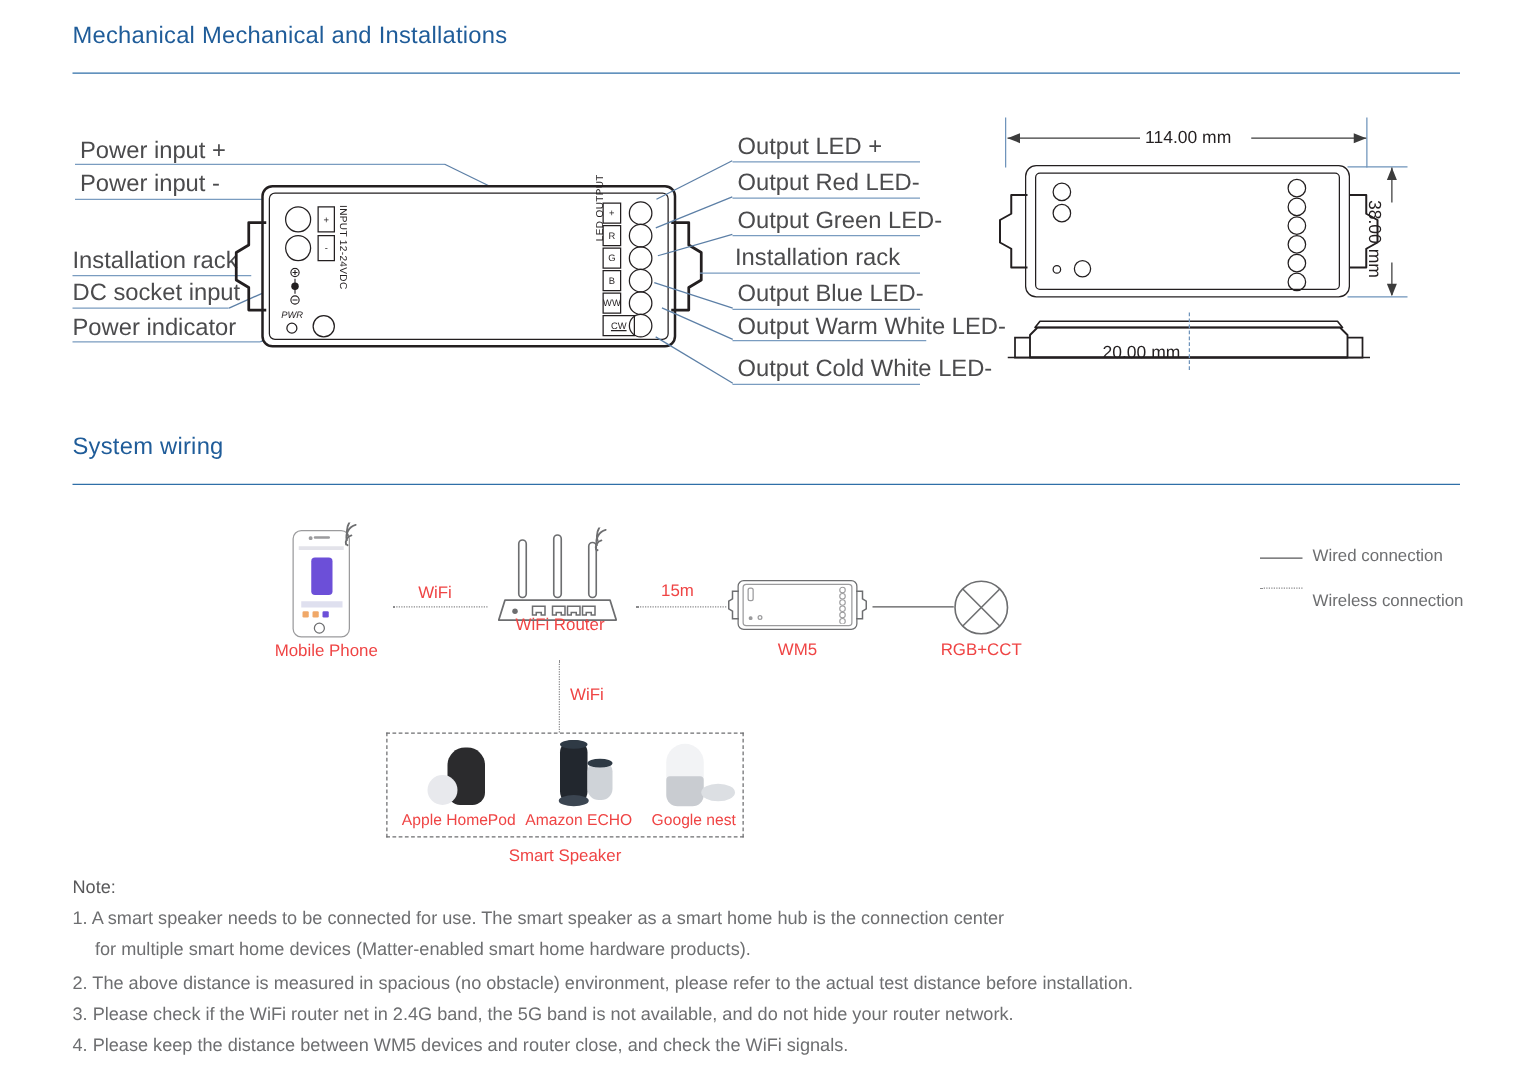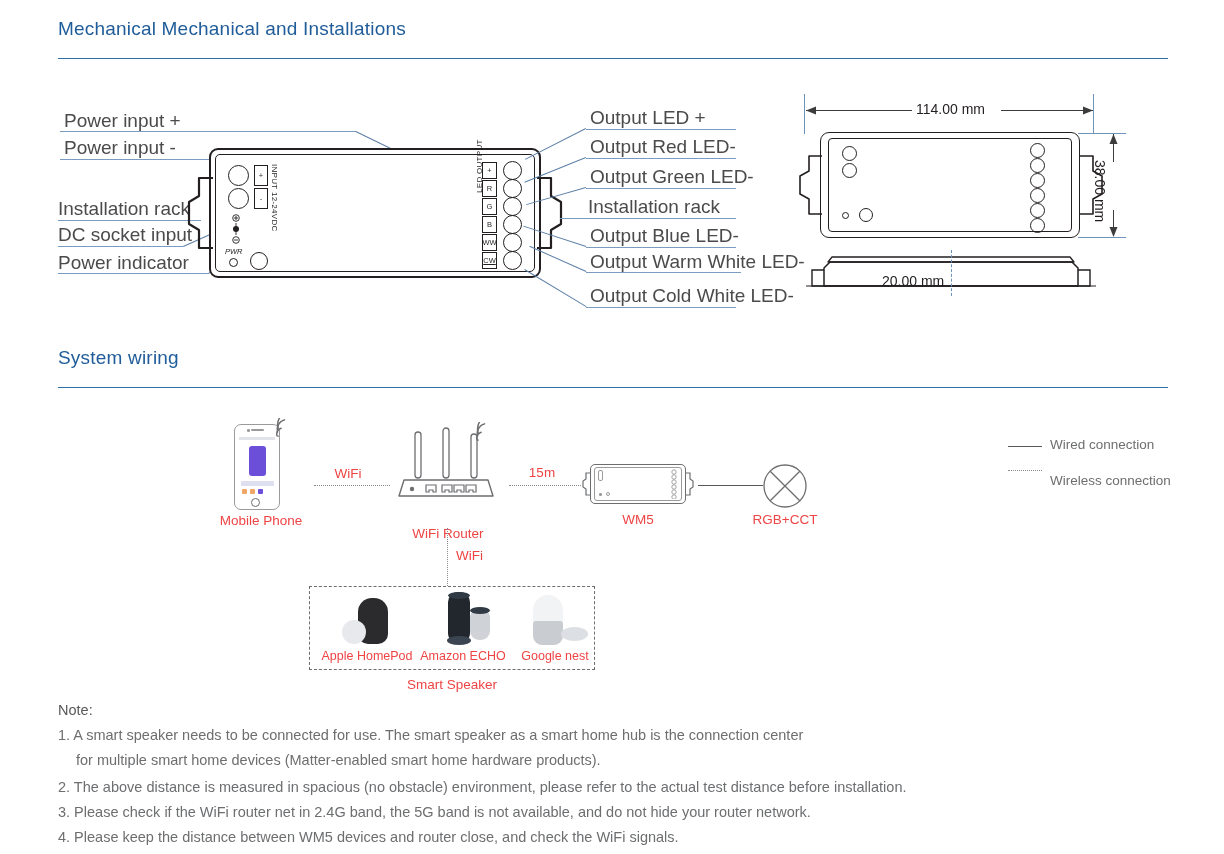--- a/index.html
+++ b/index.html
@@ -186,21 +186,21 @@
 
   <div class="abs tiny-txt" style="left:20px; top:99px;font-style:italic;">PWR</div>
   <div class="abs term-circle" style="left:24px; top:110px; width:9px; height:9px;"></div>
   <div class="abs term-circle" style="left:45px; top:104px; width:18px; height:18px;"></div>
 
   <div class="abs term-box" style="left:277px; top:14px; width:15px; height:17px;">+</div>
   <div class="abs term-box" style="left:277px; top:32px; width:15px; height:17px;">R</div>
   <div class="abs term-box" style="left:277px; top:50px; width:15px; height:17px;">G</div>
   <div class="abs term-box" style="left:277px; top:68px; width:15px; height:17px;">B</div>
   <div class="abs term-box" style="left:277px; top:86px; width:15px; height:17px;">WW</div>
-  <div class="abs term-box" style="left:277px; top:104px; width:15px; height:17px;text-decoration:underline;">CW</div>
+  <div class="abs term-box" style="left:277px; top:104px; width:26px; height:17px;text-decoration:underline;">CW</div>
 
   <div class="abs vtext" style="left:270px; top:45px; transform:rotate(-90deg);">LED OUTPUT</div>
 
   <div class="abs term-circle" style="left:298px; top:13px; width:19px; height:19px;"></div>
   <div class="abs term-circle" style="left:298px; top:31px; width:19px; height:19px;"></div>
   <div class="abs term-circle" style="left:298px; top:49px; width:19px; height:19px;"></div>
   <div class="abs term-circle" style="left:298px; top:67px; width:19px; height:19px;"></div>
   <div class="abs term-circle" style="left:298px; top:85px; width:19px; height:19px;"></div>
   <div class="abs term-circle" style="left:298px; top:103px; width:19px; height:19px;"></div>
 </div>
@@ -343,21 +343,21 @@
   
   <svg class="abs" style="left:78px; top:-2px;" width="22" height="22" viewBox="0 0 22 22">
     <g fill="none" stroke="#6d6e70" stroke-width="1.5" stroke-linecap="round">
       <path d="M4,18 L4,18.2"></path>
       <path d="M2,17 A6,6 0 0 1 8,11" transform="rotate(-15 5 14)"></path>
       <path d="M2,13 A10,10 0 0 1 12,3" transform="rotate(-15 7 8)"></path>
       <path d="M2,9 A14,14 0 0 1 16,-5" transform="rotate(-15 9 2)"></path>
     </g>
   </svg>
 </div>
-<div class="abs wd-label" style="left:396px; top:526px; width:104px;">WiFi  Router</div>
+<div class="abs wd-label" style="left:396px; top:492px; width:104px;">WiFi  Router</div>
 
 <div class="abs wd-label" style="left:518px; top:465px; width:48px;">15m</div>
 <div class="abs dotted-h" style="left:509px; top:485px; width:72px;"></div>
 
 <div class="abs" style="left:590px; top:464px; width:100px; height:42px;">
   <div class="abs" style="left:0; top:0; width:96px; height:40px; border:1.4px solid #6d6e70; border-radius:5px; box-sizing:border-box; background:#fff;"></div>
   <div class="abs" style="left:4px; top:3px; width:88px; height:34px; border:0.9px solid #9b9b9d; border-radius:3px; box-sizing:border-box;"></div>
   <svg class="abs" style="left:-8px; top:8px;" width="10" height="24" viewBox="0 0 10 24">
     <path d="M9,1 L4,1 L4,7 L1,9 L1,15 L4,17 L4,23 L9,23" fill="none" stroke="#6d6e70" stroke-width="1.2"></path>
   </svg>

